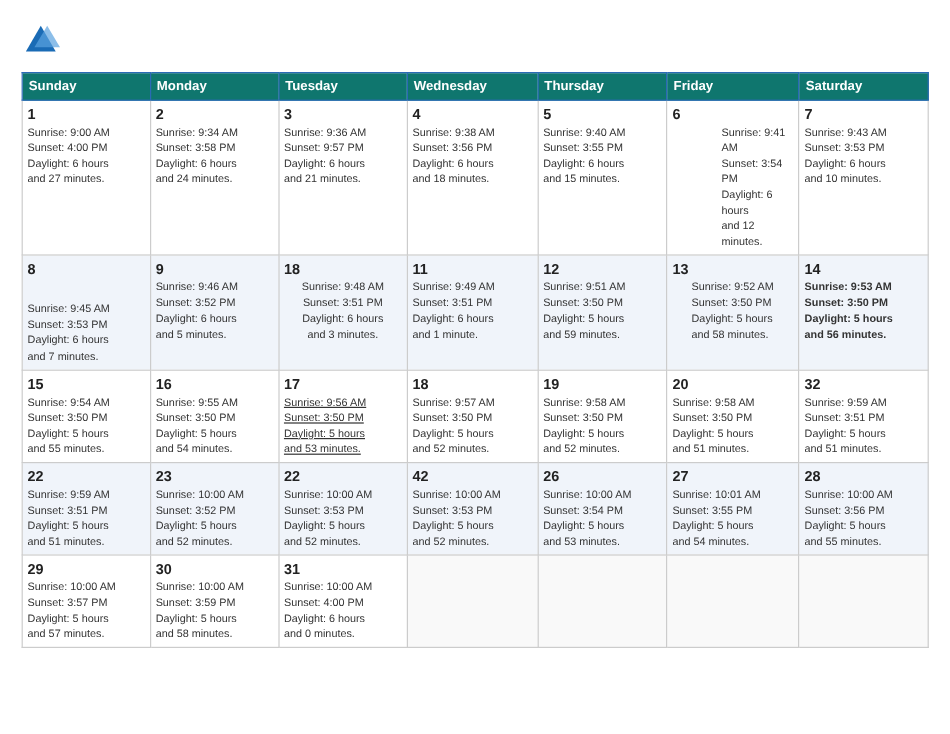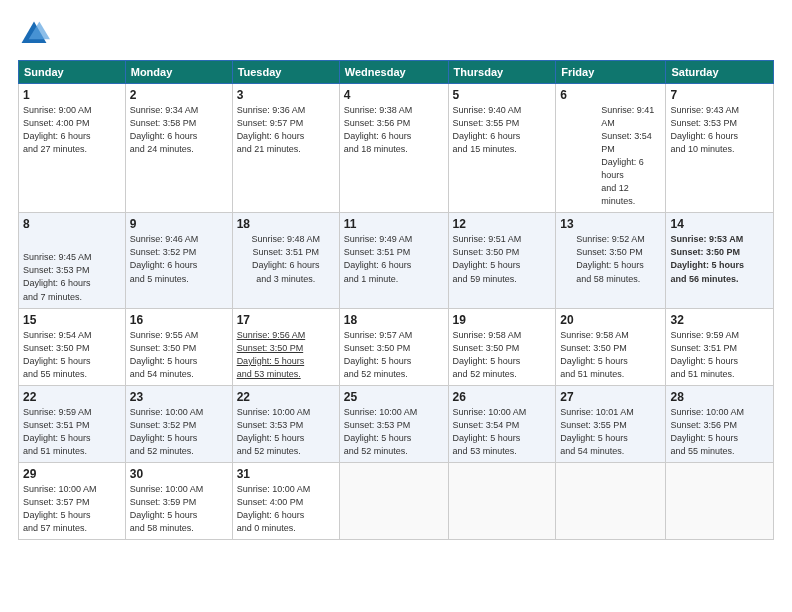--- a/index.html
+++ b/index.html
@@ -293,21 +293,21 @@
 and 52 minutes.</div>
           </td>
           <td>
             <span class="day-num">22</span>
             <div class="day-info" style="white-space: pre-line;">Sunrise: 10:00 AM
 Sunset: 3:53 PM
 Daylight: 5 hours
 and 52 minutes.</div>
           </td>
           <td>
-            <span class="day-num">25</span>
+            <span class="day-num">42</span>
             <div class="day-info" style="white-space: pre-line;">Sunrise: 10:00 AM
 Sunset: 3:53 PM
 Daylight: 5 hours
 and 52 minutes.</div>
           </td>
           <td>
             <span class="day-num">26</span>
             <div class="day-info" style="white-space: pre-line;">Sunrise: 10:00 AM
 Sunset: 3:54 PM
 Daylight: 5 hours

